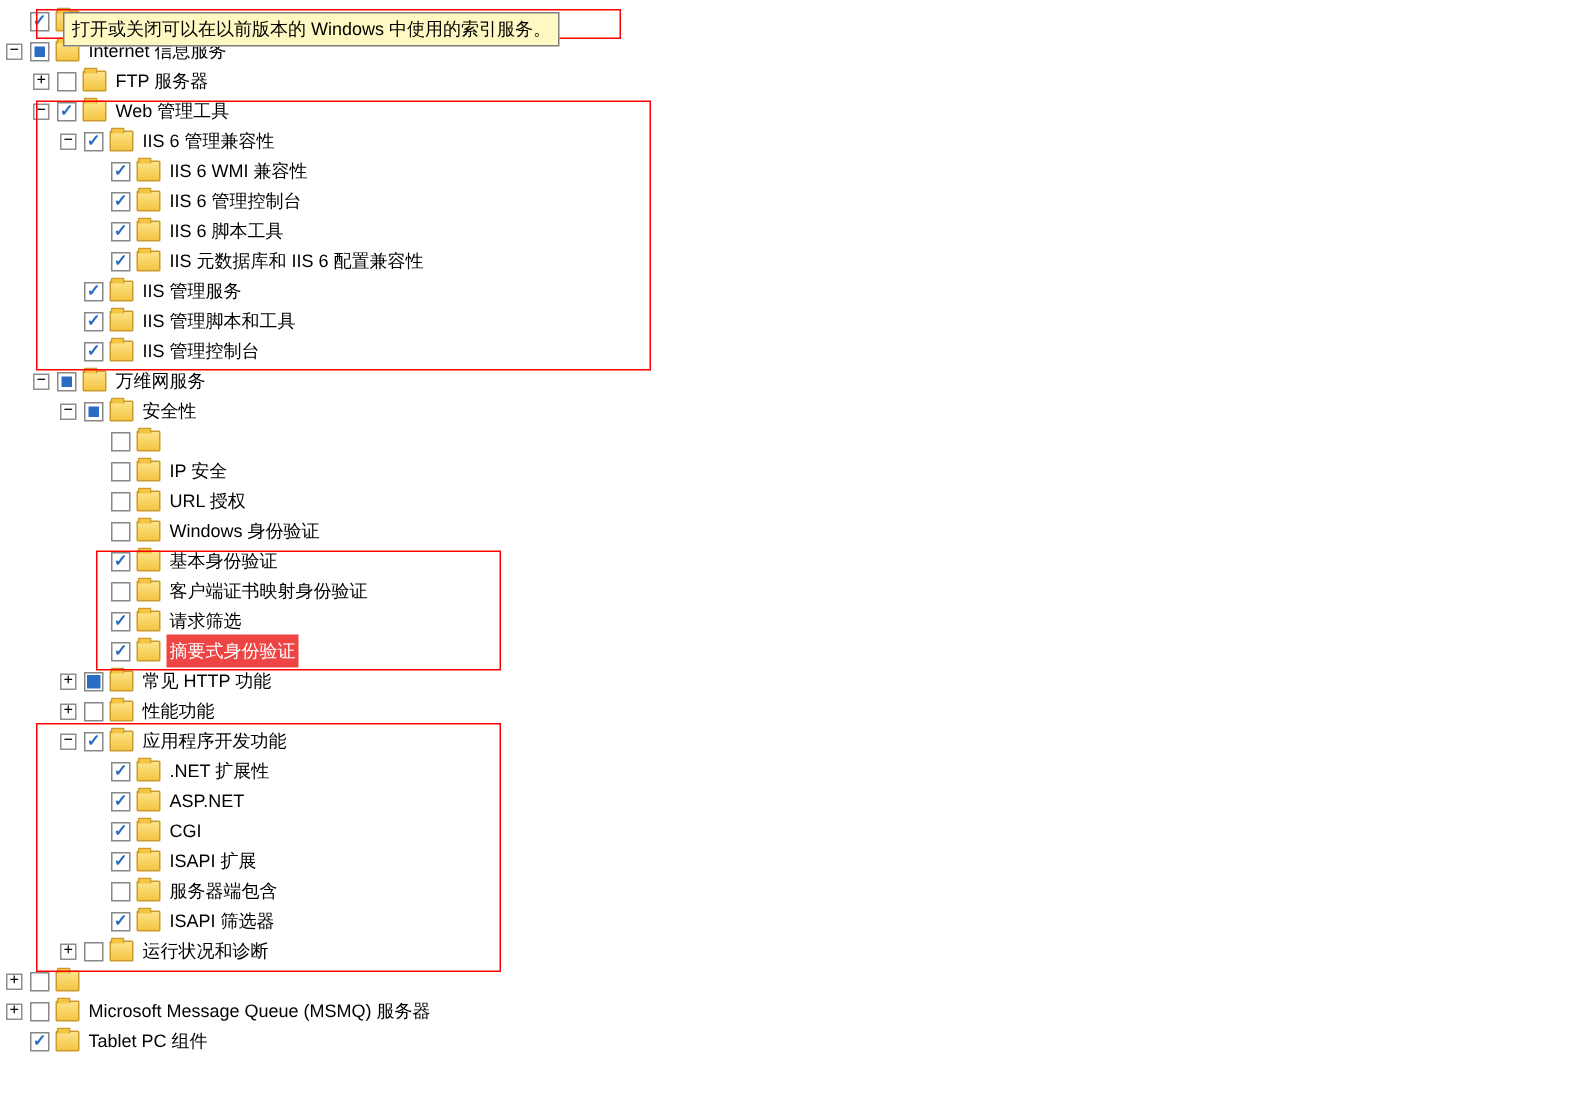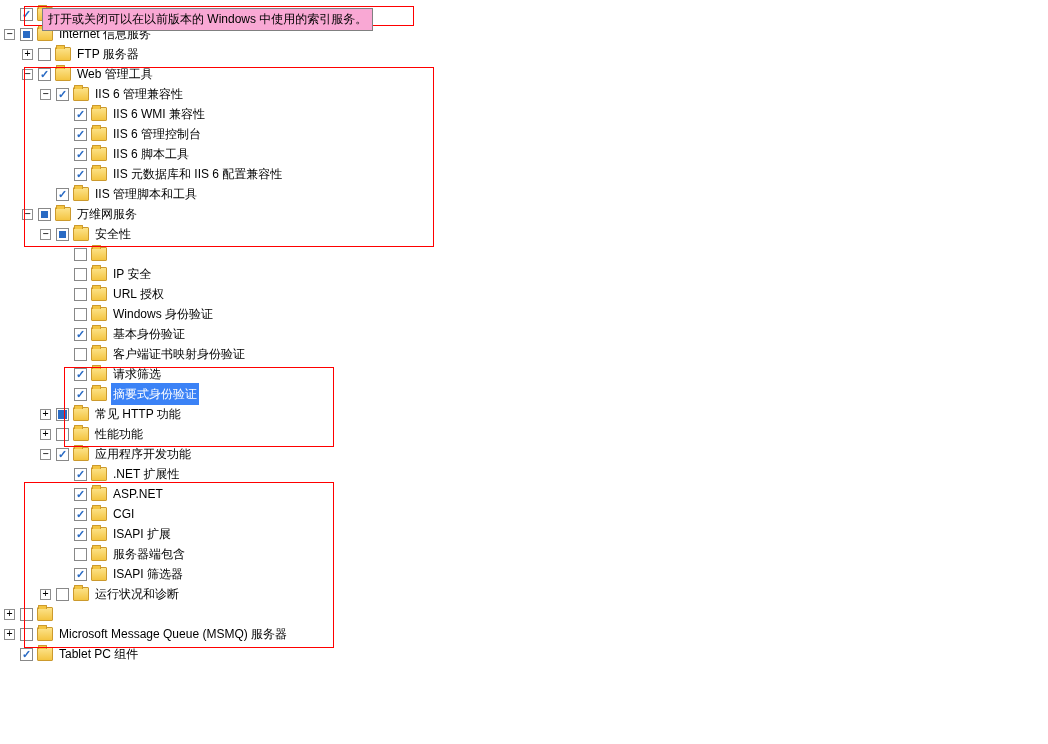--- a/index.html
+++ b/index.html
@@ -7,21 +7,21 @@
     margin: 0; padding: 4px 2px;
     font-family: "Microsoft YaHei", "Segoe UI", Tahoma, sans-serif;
     font-size: 12px; color: #000;
     background: #fff;
     width: 1048px; height: 744px;
     position: relative;
   }
   .tooltip {
     position: absolute;
     top: 8px; left: 42px;
-    background: #f9a8d4;
+    background: #fef9c3;
     border: 1px solid #808080;
     padding: 2px 5px;
     font-size: 12px;
     white-space: nowrap;
     z-index: 10;
   }
   .row {
     display: flex; align-items: center;
     height: 20px; line-height: 20px;
     white-space: nowrap;
@@ -67,21 +67,21 @@
     position: relative;
   }
   .folder::before {
     content: ""; position: absolute;
     top: -3px; left: 0;
     width: 7px; height: 3px;
     background: #f4c542; border: 1px solid #cc9a2d; border-bottom: none;
     border-radius: 1px 1px 0 0;
   }
   .label { padding: 1px 2px; }
-  .label.sel { background: #3b82f6; color: #fff; }
+  .label.sel { background: #ef4444; color: #fff; }
   .redbox { position: absolute; border: 1px solid #ff0000; pointer-events: none; }
   #rb1 { top: 6px;  left: 24px; width: 390px; height: 20px; }
   #rb2 { top: 67px; left: 24px; width: 410px; height: 180px; }
   #rb3 { top: 367px; left: 64px; width: 270px; height: 80px; }
   #rb4 { top: 482px; left: 24px; width: 310px; height: 166px; }
 </style>
 </head>
 <body>
 
 <div class="tooltip">打开或关闭可以在以前版本的 Windows 中使用的索引服务。</div>
@@ -156,21 +156,37 @@
       <span class="chk checked"></span>
       <span class="folder"></span>
       <span class="label">IIS 元数据库和 IIS 6 配置兼容性</span>
     </div>
     <div class="row">
       <span class="ind"></span>
       <span class="ind"></span>
       <span class="toggle empty"></span>
       <span class="chk checked"></span>
       <span class="folder"></span>
+      <span class="label">IIS 管理服务</span>
+    </div>
+    <div class="row">
+      <span class="ind"></span>
+      <span class="ind"></span>
+      <span class="toggle empty"></span>
+      <span class="chk checked"></span>
+      <span class="folder"></span>
       <span class="label">IIS 管理脚本和工具</span>
+    </div>
+    <div class="row">
+      <span class="ind"></span>
+      <span class="ind"></span>
+      <span class="toggle empty"></span>
+      <span class="chk checked"></span>
+      <span class="folder"></span>
+      <span class="label">IIS 管理控制台</span>
     </div>
     <div class="row">
       <span class="ind"></span>
       <span class="toggle">−</span>
       <span class="chk partial"></span>
       <span class="folder"></span>
       <span class="label">万维网服务</span>
     </div>
     <div class="row">
       <span class="ind"></span>

